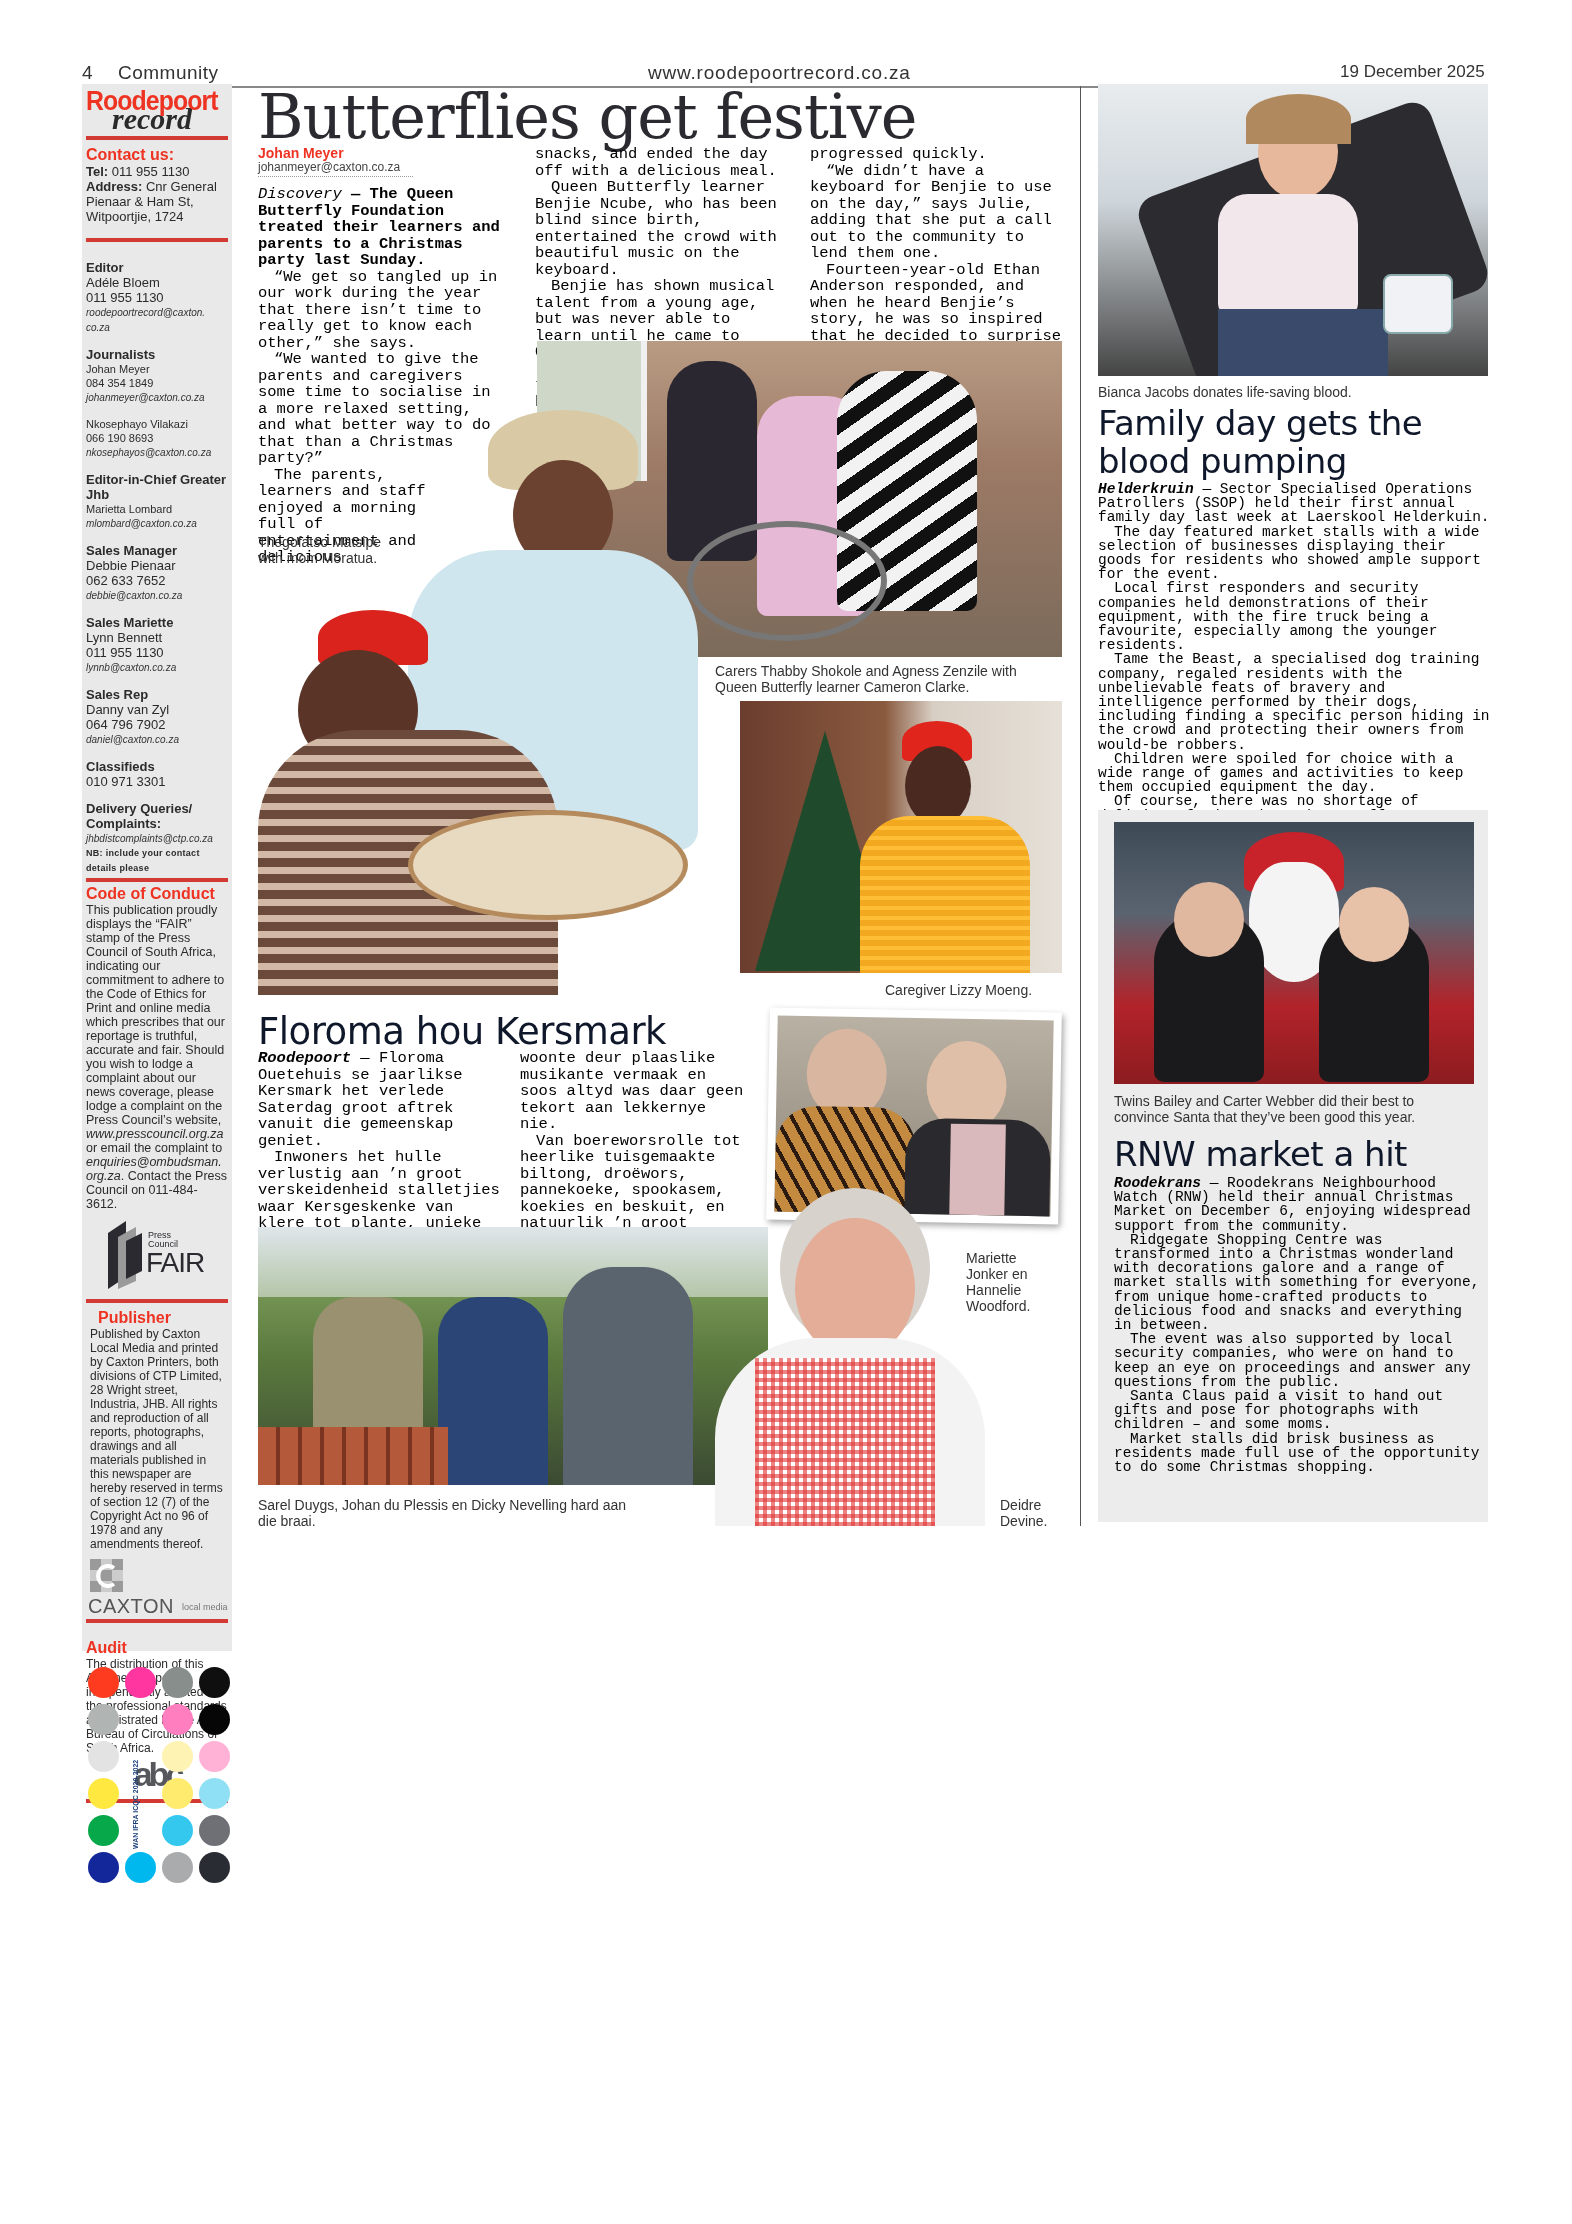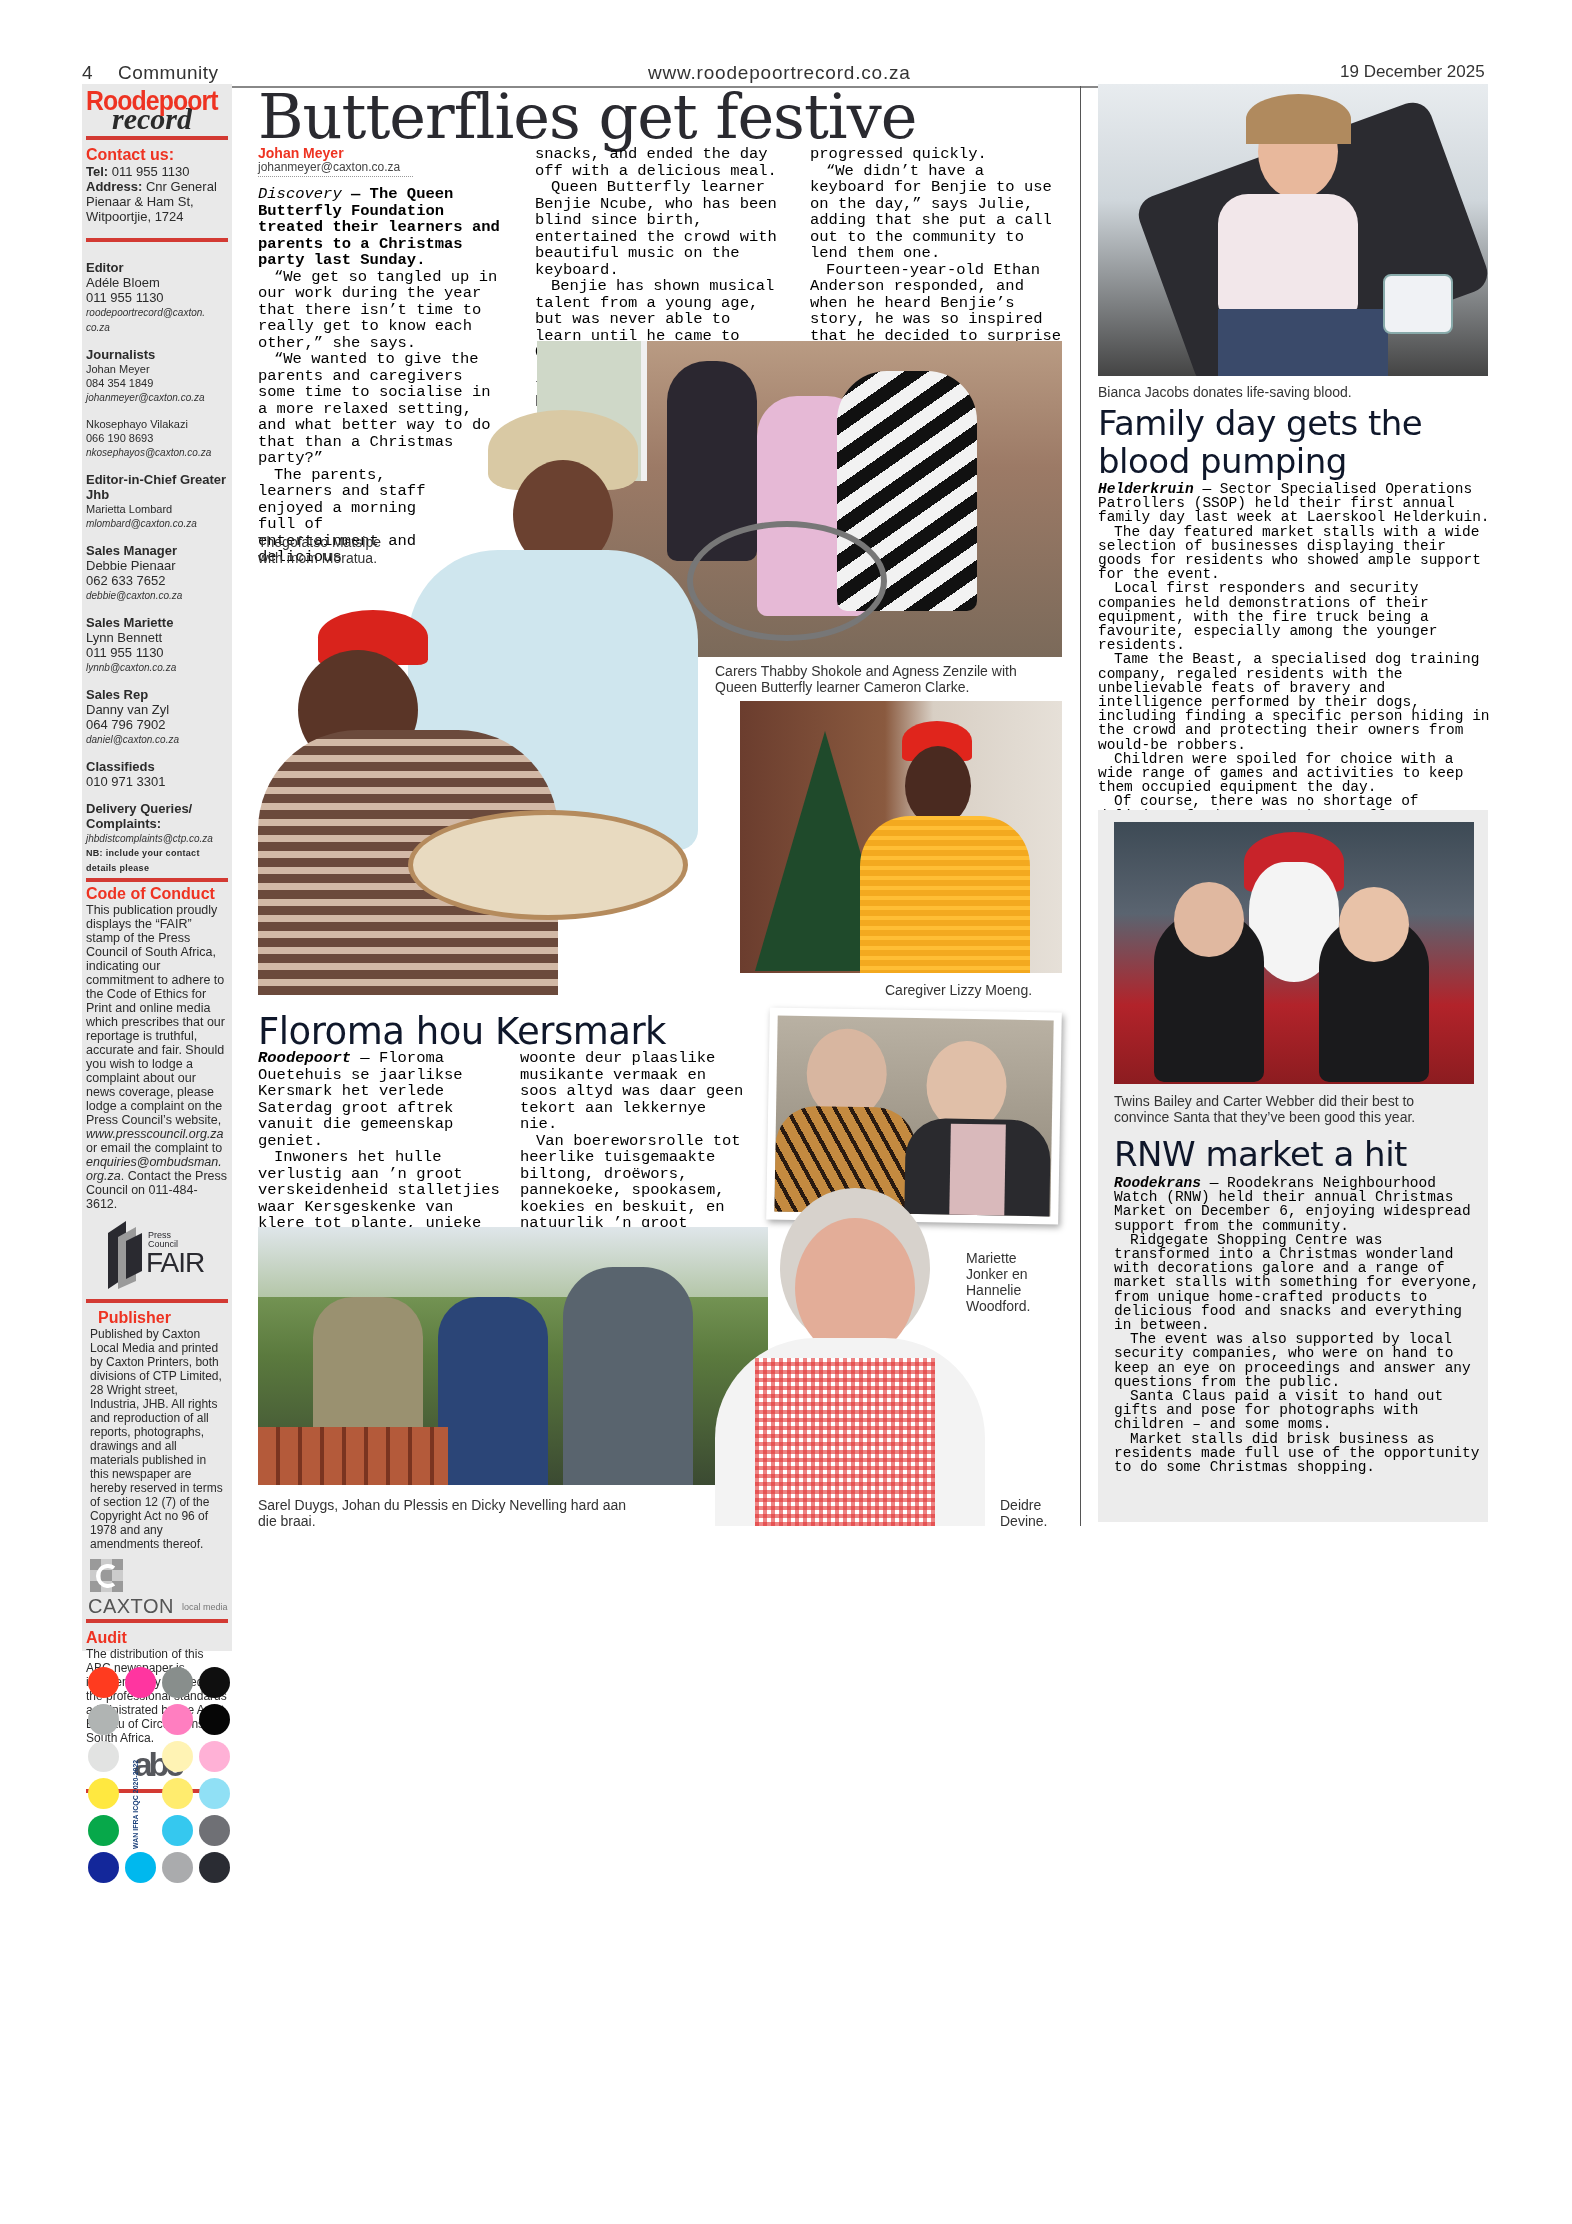--- a/index.html
+++ b/index.html
@@ -132,21 +132,21 @@
       <rect x="0" y="22" width="11" height="11" fill="#9a9a9a"></rect>
         <rect x="11" y="22" width="11" height="11" fill="#ccc"></rect>
         <rect x="22" y="22" width="11" height="11" fill="#9a9a9a"></rect>
       <path d="M24 9 A10 10 0 1 0 24 25" stroke="#fff" stroke-width="4" fill="none"></path>
     </svg>
     <span style="position:absolute;left:2px;top:36px;font-size:20px;color:#555;letter-spacing:0.5px">CAXTON</span>
     <span style="position:absolute;left:96px;top:43px;font-size:9px;color:#777">local media</span>
   </div>
   <div class="redrule" style="margin-top:2px"></div>
 
-  <div class="sb-red" style="margin-top:6px">Audit</div>
+  <div class="sb-red" style="margin-top:16px">Audit</div>
   <div class="sb-body" style="font-size:12px">The distribution of this ABC newspaper is independently audited to the professional standards administrated by the Audit Bureau of Circulations of South Africa.</div>
   <div style="text-align:center;font-size:34px;font-weight:bold;color:#55575c;letter-spacing:-4px;line-height:34px;margin-top:2px">abc</div>
   <div class="redrule" style="margin-top:8px"></div>
 </div>
 
 <div class="abs" style="left:82px;top:1663px;width:150px;height:200px" id="colorbar">
   <div style="position:absolute;left:50px;top:86px;width:12px;font-size:7px;color:#1a3f7a;writing-mode:vertical-rl;transform:rotate(180deg);height:100px;font-weight:bold">WAN IFRA ICQC 2020-2022</div>
 <div class="swatch" style="left: 6px; top: 4px; background: rgb(255, 59, 31);"></div>
     <div class="swatch" style="left: 43px; top: 4px; background: rgb(255, 53, 160);"></div>
     <div class="swatch" style="left: 80px; top: 4px; background: rgb(136, 142, 140);"></div>

